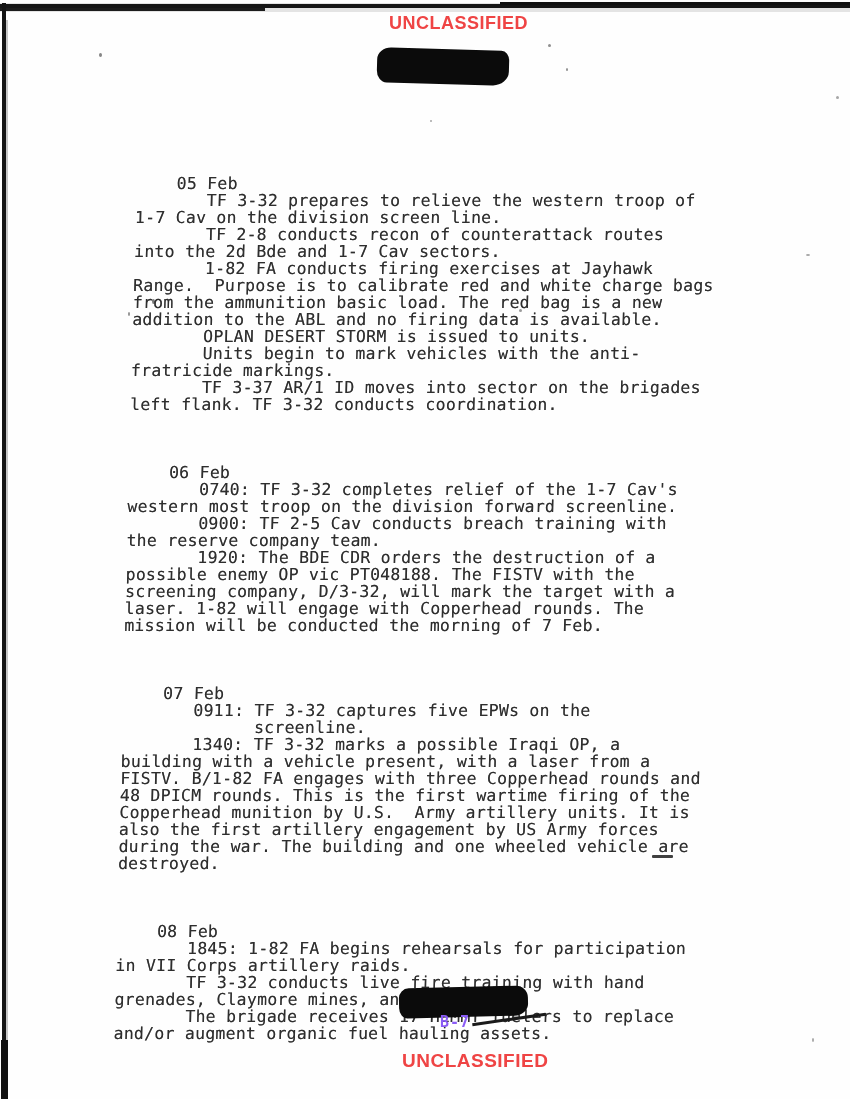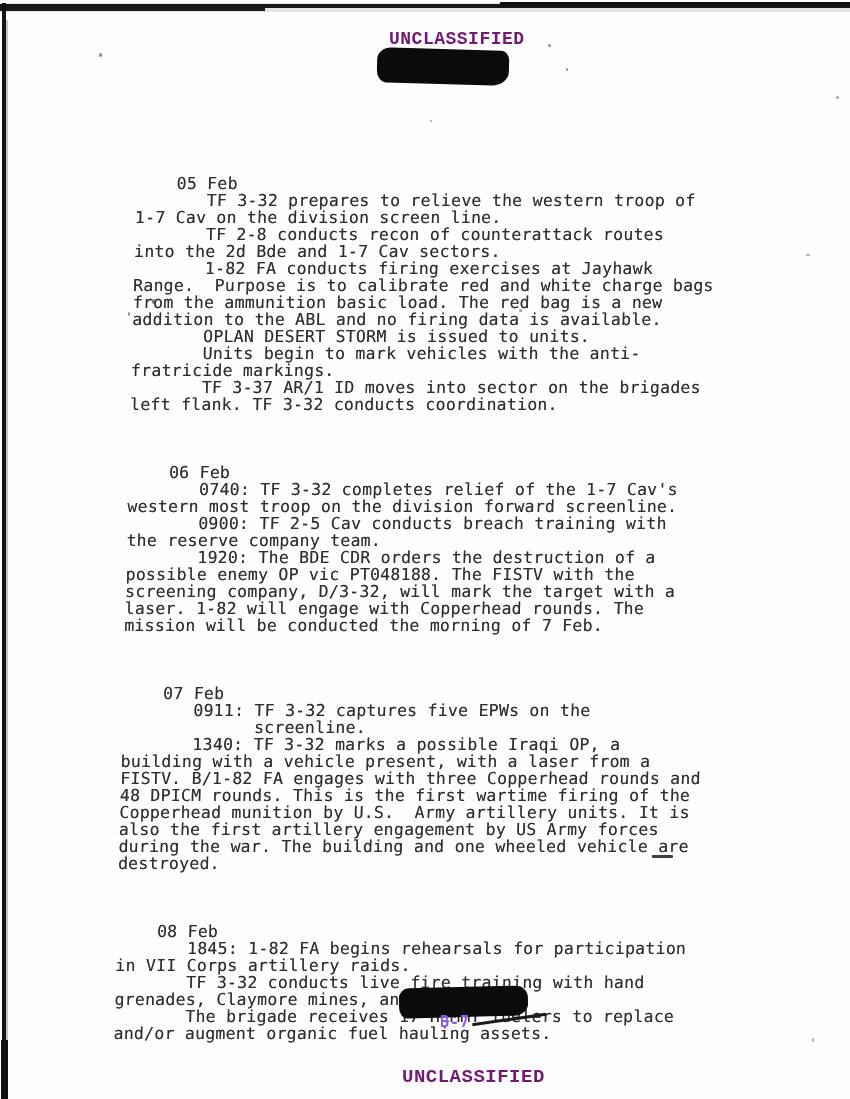--- a/index.html
+++ b/index.html
@@ -21,25 +21,24 @@
   .edge-top-b    { position:absolute; left:0;   top:8px;  width:265px; height:3px; background:#1c1c1c; }
   .edge-top-c    { position:absolute; left:500px; top:2px; width:350px; height:3px; background:#111; }
   .edge-top-fuzz { position:absolute; left:0;   top:3px;  width:850px; height:9px; background:rgba(0,0,0,0.10); }
   .edge-left-a   { position:absolute; left:2px; top:3px;  width:4px;  height:1092px; background:#141414; }
   .edge-left-b   { position:absolute; left:6px; top:20px; width:2px;  height:1060px; background:rgba(0,0,0,0.22); }
   .edge-left-c   { position:absolute; left:1px; top:1040px; width:7px; height:59px; background:#101010; }
 
   
   .banner {
     position: absolute;
-    font-family: Liberation Mono, monospace;
+    font-family: Liberation Sans, sans-serif;
     font-weight: bold;
-    color: #701a75;
+    color: #ef4444;
     letter-spacing: 0.5px;
-    margin-top: 16px;
   }
   .banner-top    { left: 389px; top: 13px;   font-size: 18px; }
   .banner-bottom { left: 402px; top: 1050px; font-size: 19px; }
 
   
   .redact {
     position: absolute;
     background: #0b0b0b;
   }
   .redact-top {

